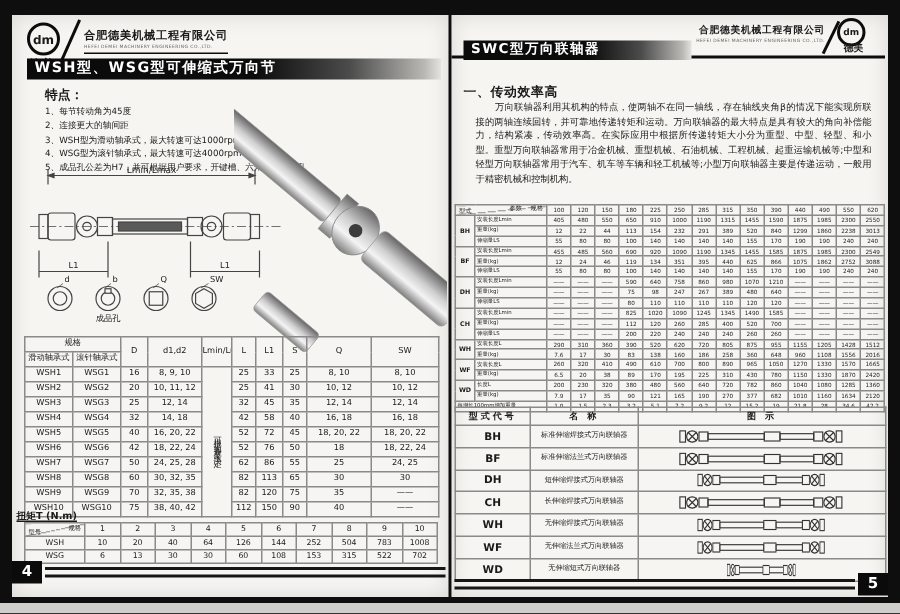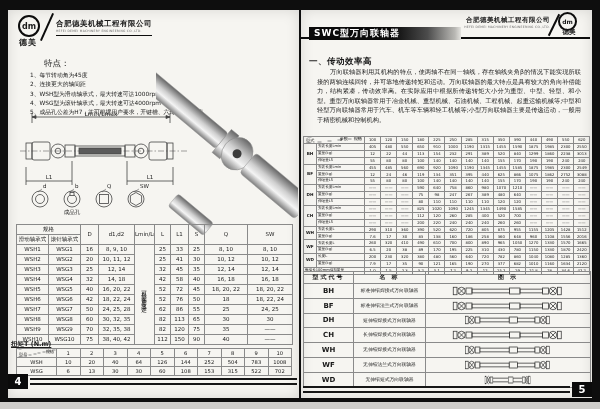--- a/index.html
+++ b/index.html
@@ -33,21 +33,21 @@
 
   
   .tbar{position:absolute;color:#fff;font-weight:bold;white-space:nowrap;overflow:hidden;
         background:linear-gradient(90deg,#0b0b0b 0%,#0b0b0b 55%,#4c4c4c 78%,#b9b8b4 96%,#e4e3df 100%);}
   .tbar-left{left:10px;top:29px;width:276px;height:14px;font-size:9.5px;line-height:14px;
              padding-left:5px;letter-spacing:1px;box-sizing:border-box;}
   .tbar-right{left:8px;top:17px;width:152px;height:13px;font-size:9px;line-height:13px;
               padding-left:5px;letter-spacing:1px;box-sizing:border-box;}
 
   
-  .feat-head{position:absolute;left:36px;top:48px;font-size:8.5px;font-weight:normal;}
+  .feat-head{position:absolute;left:22px;top:48px;font-size:8.5px;font-weight:bold;}
   #features{position:absolute;left:22px;top:61px;width:250px;}
   .feat-line{font-size:5.8px;line-height:9.3px;white-space:nowrap;}
 
   .tbl-title{position:absolute;left:8px;top:205px;font-size:7.6px;font-weight:bold;letter-spacing:.4px;}
 
   
   table{border-collapse:collapse;table-layout:fixed;}
   td,th{border:1px solid #8a8a8a;text-align:center;padding:0;font-weight:normal;overflow:hidden;}
 
   #wsh-table{position:absolute;left:8px;top:214px;width:276px;font-size:5.5px;}
@@ -94,20 +94,21 @@
 
   <div class="page" id="page-left">
     <div class="logo-circle lp-circle">dm</div>
     <div class="lp-brand">德美</div>
     <div class="lp-slash"></div>
     <div class="lp-company">
       <div class="company-cn">合肥德美机械工程有限公司</div>
       <div class="company-en">HEFEI DEMEI MACHINERY ENGINEERING CO.,LTD.</div>
     </div>
 
+    <div class="tbar tbar-left">WSH型、WSG型可伸缩式万向节</div>
 
     <div class="feat-head">特点：</div>
     <div id="features">
         <div class="feat-line">1、每节转动角为45度</div>
         <div class="feat-line">2、连接更大的轴间距</div>
         <div class="feat-line">3、WSH型为滑动轴承式，最大转速可达1000rpm</div>
         <div class="feat-line">4、WSG型为滚针轴承式，最大转速可达4000rpm</div>
         <div class="feat-line">5、成品孔公差为H7，并可根据用户要求，开键槽、六角孔和四方孔</div>
       </div>
 

